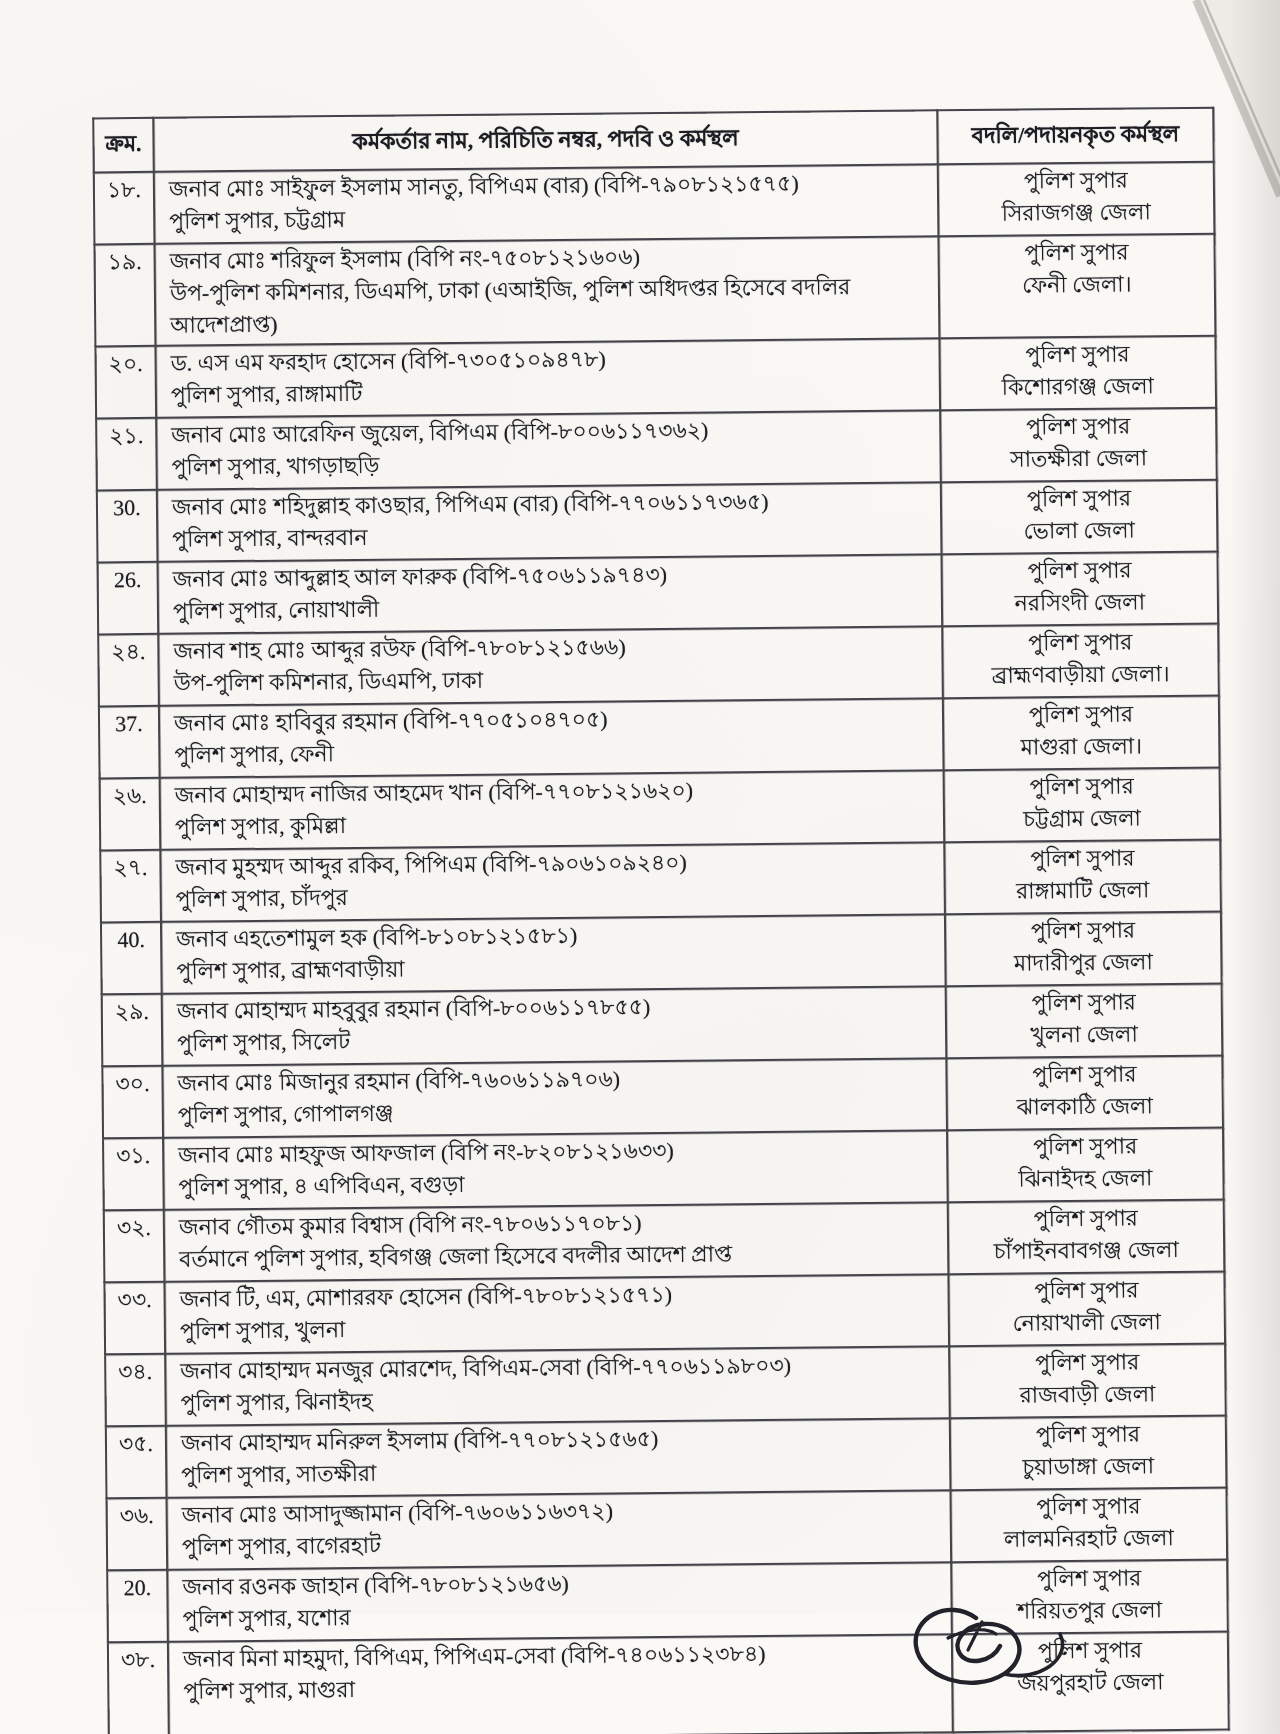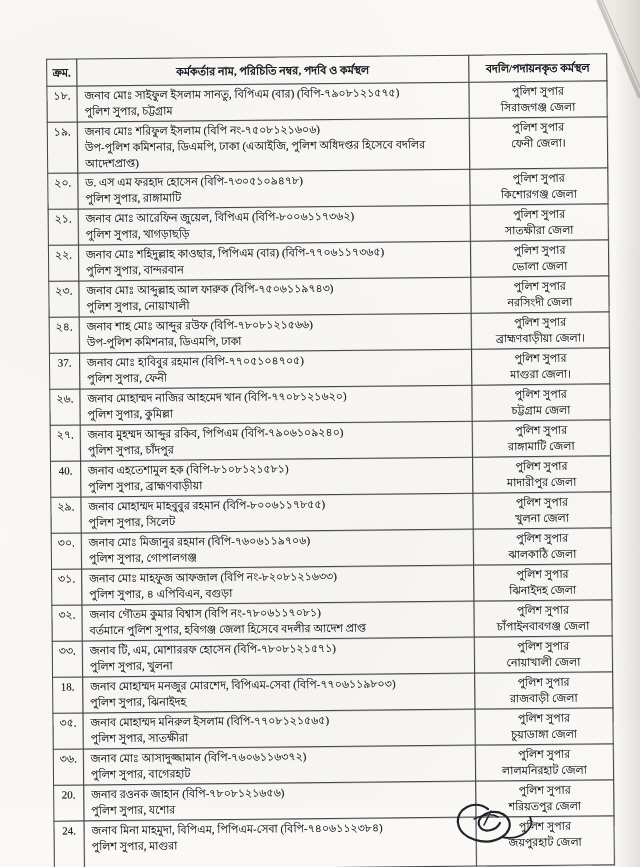--- a/index.html
+++ b/index.html
@@ -154,35 +154,35 @@
         <div>পুলিশ সুপার, খাগড়াছড়ি</div>
       </td>
       <td class="c-dest">
         <div>পুলিশ সুপার</div>
         <div>সাতক্ষীরা জেলা</div>
       </td>
     </tr>
 
     <tr>
       <td class="c-serial">
-        <span>২২.</span>
+        <span>30.</span>
       </td>
       <td class="c-officer">
         <div>জনাব মোঃ শহিদুল্লাহ কাওছার, পিপিএম (বার) (বিপি-৭৭০৬১১৭৩৬৫)</div>
         <div>পুলিশ সুপার, বান্দরবান</div>
       </td>
       <td class="c-dest">
         <div>পুলিশ সুপার</div>
         <div>ভোলা জেলা</div>
       </td>
     </tr>
 
     <tr>
       <td class="c-serial">
-        <span>২৩.</span>
+        <span>26.</span>
       </td>
       <td class="c-officer">
         <div>জনাব মোঃ আব্দুল্লাহ আল ফারুক (বিপি-৭৫০৬১১৯৭৪৩)</div>
         <div>পুলিশ সুপার, নোয়াখালী</div>
       </td>
       <td class="c-dest">
         <div>পুলিশ সুপার</div>
         <div>নরসিংদী জেলা</div>
       </td>
     </tr>
@@ -322,21 +322,21 @@
         <div>পুলিশ সুপার, খুলনা</div>
       </td>
       <td class="c-dest">
         <div>পুলিশ সুপার</div>
         <div>নোয়াখালী জেলা</div>
       </td>
     </tr>
 
     <tr>
       <td class="c-serial">
-        <span>18.</span>
+        <span>৩৪.</span>
       </td>
       <td class="c-officer">
         <div>জনাব মোহাম্মদ মনজুর মোরশেদ, বিপিএম-সেবা (বিপি-৭৭০৬১১৯৮০৩)</div>
         <div>পুলিশ সুপার, ঝিনাইদহ</div>
       </td>
       <td class="c-dest">
         <div>পুলিশ সুপার</div>
         <div>রাজবাড়ী জেলা</div>
       </td>
     </tr>
@@ -378,21 +378,21 @@
         <div>পুলিশ সুপার, যশোর</div>
       </td>
       <td class="c-dest">
         <div>পুলিশ সুপার</div>
         <div>শরিয়তপুর জেলা</div>
       </td>
     </tr>
 
     <tr>
       <td class="c-serial">
-        <span>24.</span>
+        <span>৩৮.</span>
       </td>
       <td class="c-officer">
         <div>জনাব মিনা মাহমুদা, বিপিএম, পিপিএম-সেবা (বিপি-৭৪০৬১১২৩৮৪)</div>
         <div>পুলিশ সুপার, মাগুরা</div>
       </td>
       <td class="c-dest">
         <div>পুলিশ সুপার</div>
         <div>জয়পুরহাট জেলা</div>
       </td>
     </tr>

